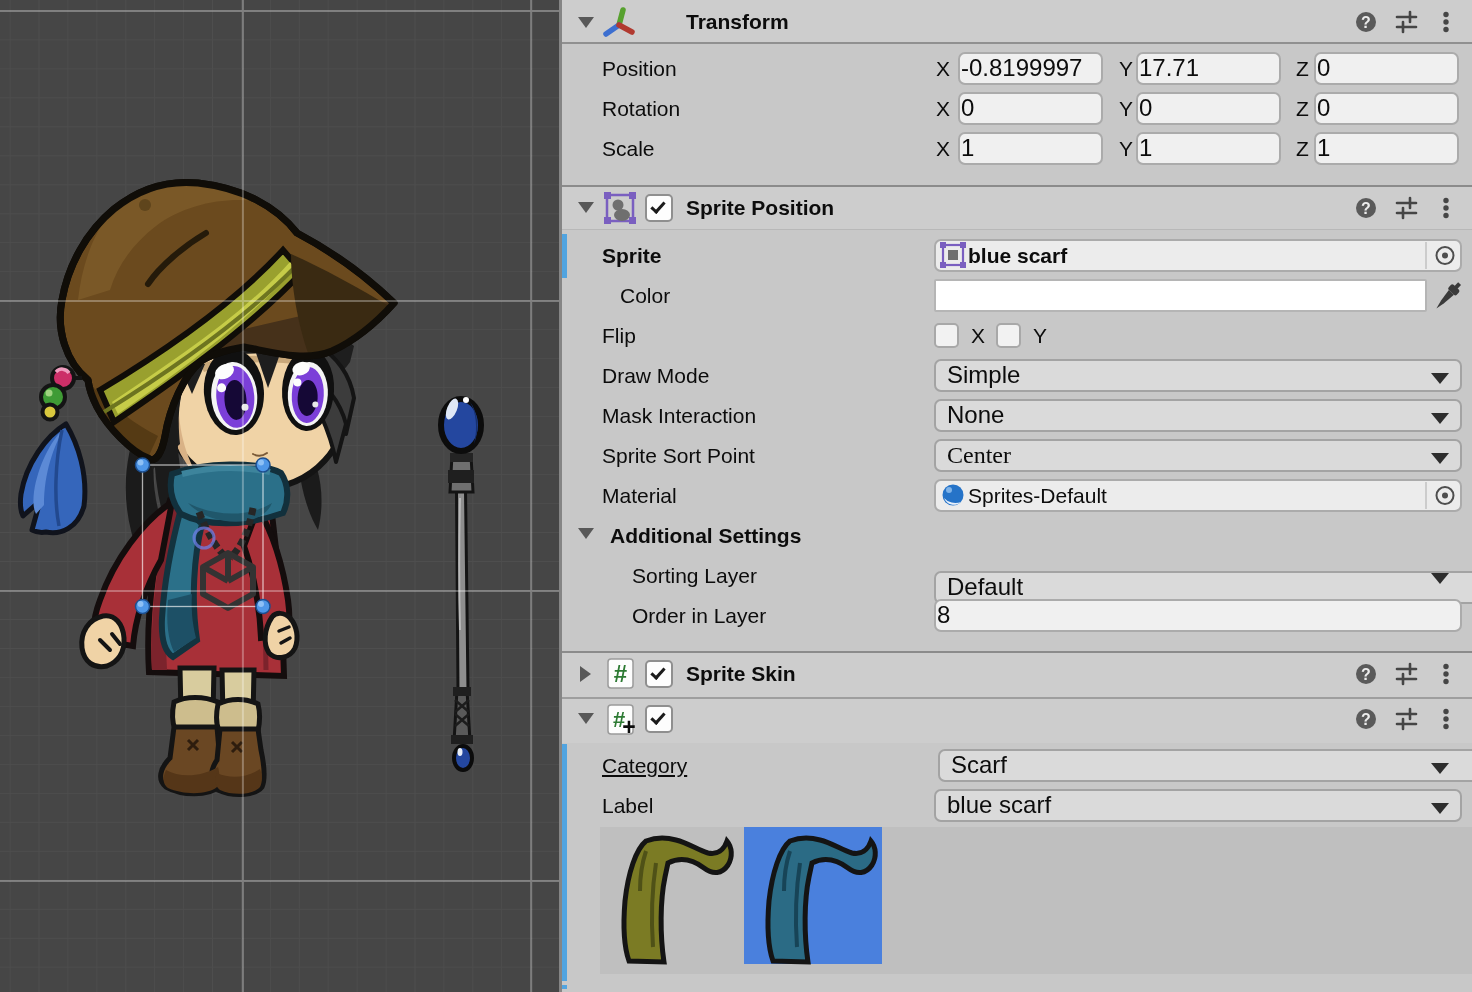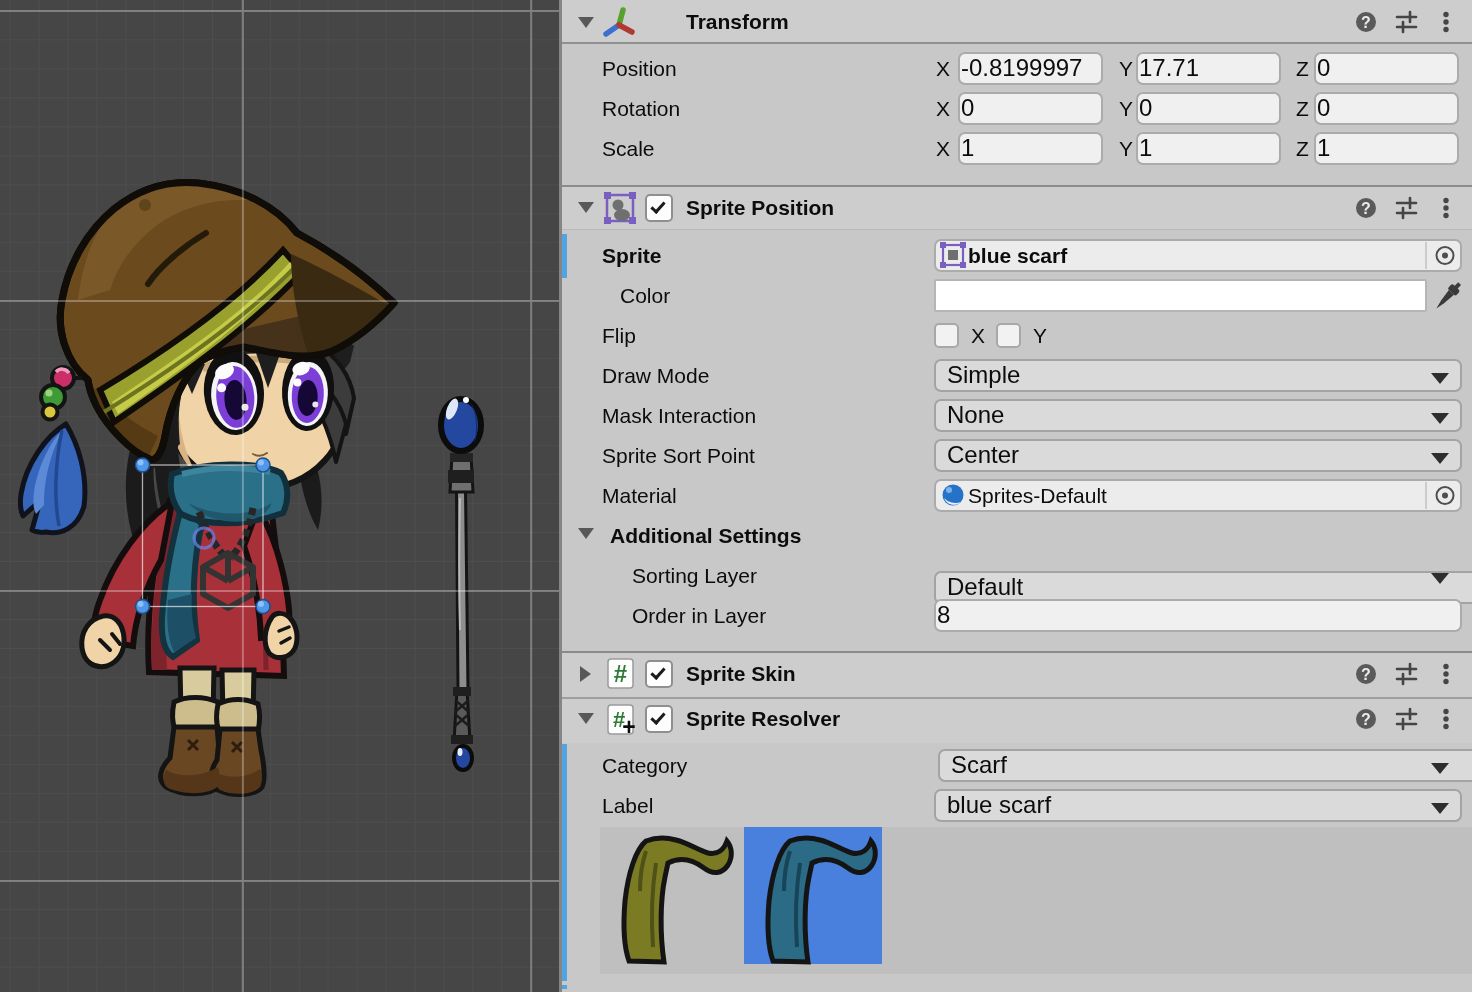--- a/index.html
+++ b/index.html
@@ -271,21 +271,21 @@
 <div class="cb" style="left:434px;top:323px;"></div>
 <div class="lbl" style="left:471px;top:319.5px;">Y</div>
 
 <div class="lbl" style="left:40px;top:359.5px;">Draw Mode</div>
 <div class="drop" style="left:372px;top:359px;width:528px;">Simple</div>
 <div class="tri" style="left:869px;top:373px;border-left:9px solid transparent;border-right:9px solid transparent;border-top:11px solid #2d2d2d;"></div>
 <div class="lbl" style="left:40px;top:399.5px;">Mask Interaction</div>
 <div class="drop" style="left:372px;top:399px;width:528px;">None</div>
 <div class="tri" style="left:869px;top:413px;border-left:9px solid transparent;border-right:9px solid transparent;border-top:11px solid #2d2d2d;"></div>
 <div class="lbl" style="left:40px;top:439.5px;">Sprite Sort Point</div>
-<div class="drop" style="left:372px;top:439px;width:528px;">Center</div>
+<div class="drop" style="left:372px;top:439px;width:528px;font-family:Liberation Serif, serif;">Center</div>
 <div class="tri" style="left:869px;top:453px;border-left:9px solid transparent;border-right:9px solid transparent;border-top:11px solid #2d2d2d;"></div>
 <div class="lbl" style="left:40px;top:479.5px;">Material</div>
 <div class="obj" style="left:372px;top:479px;width:528px;"></div>
 <svg style="position:absolute;left:372px;top:479px;" width="528" height="33">
   <line x1="492" y1="3" x2="492" y2="30" stroke="#c2c2c2" stroke-width="1.5"></line>
   <circle cx="511" cy="16.5" r="8.5" fill="none" stroke="#4e4e4e" stroke-width="2"></circle>
   <circle cx="511" cy="16.5" r="3" fill="#4e4e4e"></circle>
   <circle cx="19" cy="16" r="10.5" fill="#2573c8"></circle>
   <path d="M10,19 A10.5,10.5 0 0 0 27,23 A14,12 0 0 1 10,19" fill="#e8f0fa"></path>
   <circle cx="15" cy="11" r="3" fill="#7fb3e8"></circle>
@@ -338,25 +338,24 @@
       <line x1="848" y1="12" x2="848" y2="22"></line>
       <line x1="841" y1="22" x2="841" y2="32"></line>
     </g>
     <circle cx="884" cy="14.5" r="2.7" fill="#454545"></circle>
     <circle cx="884" cy="22" r="2.7" fill="#454545"></circle>
     <circle cx="884" cy="29.5" r="2.7" fill="#454545"></circle>
   </g>
 </svg>
 <div class="hcb" style="left:83px;top:705px;"></div>
 <div class="check" style="left:89px;top:713px;"></div>
-<div class="lbl b" style="left:124px;top:703px;">Sprite Resolver</div>
 
 <div style="position:absolute;left:0px;top:744px;width:5px;height:237px;background:#51a4e0;"></div>
 <div style="position:absolute;left:0px;top:984.5px;width:5px;height:4px;background:#51a4e0;"></div>
-<div class="lbl" style="left:40px;top:749.5px;">Category</div>
+<div class="lbl" style="left:40px;top:749.5px;text-decoration:underline;">Category</div>
 <div class="drop" style="left:376px;top:749px;width:596px;">Scarf</div>
 <div class="tri" style="left:869px;top:763px;border-left:9px solid transparent;border-right:9px solid transparent;border-top:11px solid #2d2d2d;"></div>
 <div class="lbl" style="left:40px;top:789.5px;">Label</div>
 <div class="drop" style="left:372px;top:789px;width:528px;">blue scarf</div>
 <div class="tri" style="left:869px;top:803px;border-left:9px solid transparent;border-right:9px solid transparent;border-top:11px solid #2d2d2d;"></div>
 <div style="position:absolute;left:38px;top:827px;width:874px;height:147px;background:#bfbfbf;"></div>
 <svg style="position:absolute;left:38px;top:827px;" width="874" height="147">
   <rect x="144" y="0" width="138" height="137" fill="#4a80dd"></rect>
   <g>
     <path d="M34,12 C24,20 16,44 13,72 C11,96 12,118 17,132 L52,133 C48,106 48,72 53,48 L56,34 C68,28 80,30 92,39 C101,46 110,45 116,36 C121,28 120,18 115,12 C112,21 105,26 96,24 C86,21 76,14 64,11 C53,8 42,9 34,12 Z" fill="#7b7b24" stroke="#141414" stroke-width="5" transform="translate(12,2)"></path>

